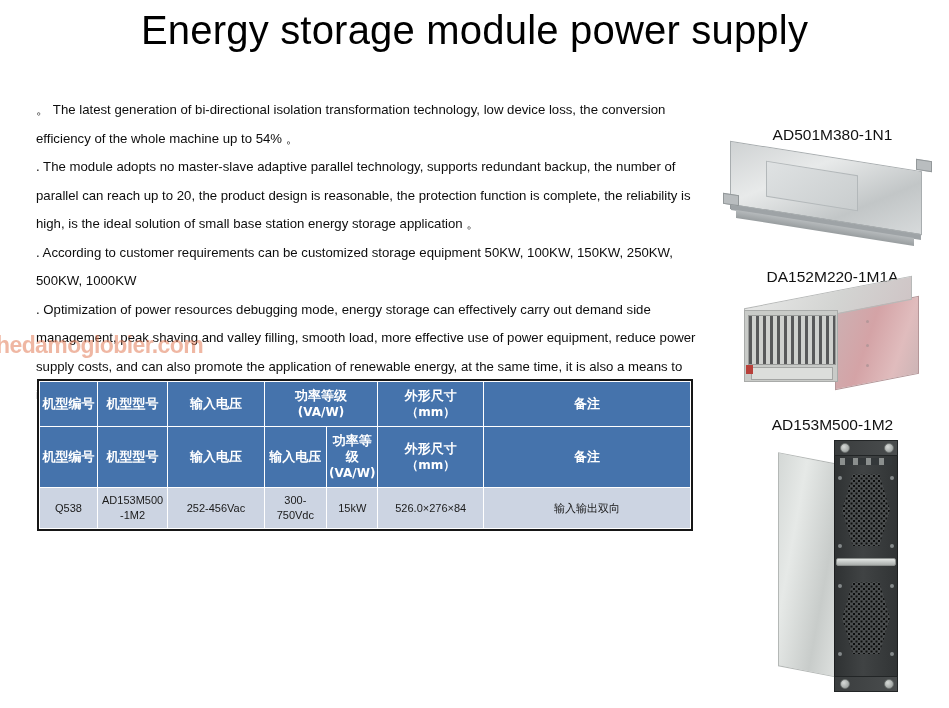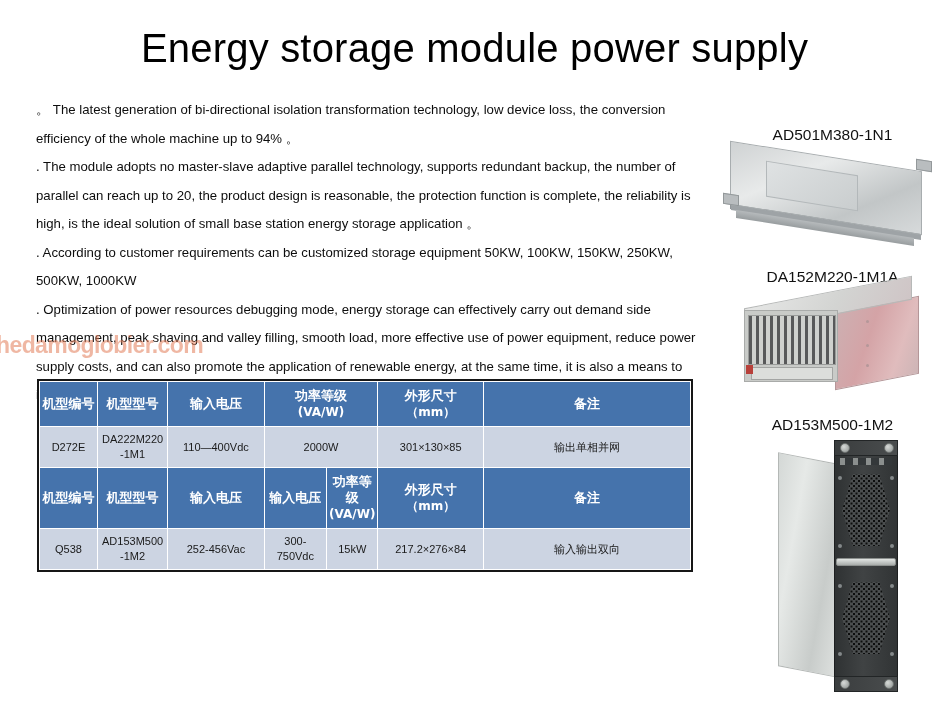--- a/index.html
+++ b/index.html
@@ -8,21 +8,21 @@
     background:#ffffff;
     font-family:"Liberation Sans","DejaVu Sans",sans-serif;
     color:#000;
     position:relative;
     overflow:hidden;
   }
   .page{position:relative;width:949px;height:708px;}
 
   
   .title{
-    position:absolute;left:0;top:26px;width:949px;
+    position:absolute;left:0;top:8px;width:949px;
     text-align:center;
     font-size:40px;
     font-weight:400;
     letter-spacing:0.2px;
     color:#000;
     font-family:"Liberation Sans","DejaVu Sans",sans-serif;
   }
 
   
   .copy{
@@ -214,21 +214,21 @@
   #p3 .rv7{left:60px;top:212px;} #p3 .rv8{left:112px;top:212px;}
 </style>
 </head>
 <body>
 
 <div class="page">
 
   <div class="title">Energy storage module power supply</div>
 
   <div class="copy">
-    <p>。 The latest generation of bi-directional isolation transformation technology, low device loss, the conversion efficiency of the whole machine up to 94% 。</p>
+    <p>。 The latest generation of bi-directional isolation transformation technology, low device loss, the conversion efficiency of the whole machine up to 54% 。</p>
     <p>. The module adopts no master-slave adaptive parallel technology, supports redundant backup, the number of parallel can reach up to 20, the product design is reasonable, the protection function is complete, the reliability is high, is the ideal solution of small base station energy storage application 。</p>
     <p>. According to customer requirements can be customized storage equipment 50KW, 100KW, 150KW, 250KW, 500KW, 1000KW</p>
     <p>. Optimization of power resources debugging mode, energy storage can effectively carry out demand side management, peak shaving and valley filling, smooth load, more effective use of power equipment, reduce power supply costs, and can also promote the application of renewable energy, at the same time, it is also a means to improve the stability of power system operation and adjust the frequency 。</p>
   </div>
 
   <div class="watermark">hedamoglobier.com</div>
 
   <div class="table-frame">
     <table class="spec">
       <colgroup>
@@ -250,28 +250,20 @@
           <span>功率等级</span>
           <span class="sub">(VA/W)</span>
         </td>
         <td class="cjk">
           <span>外形尺寸</span>
           <span class="sub">（mm）</span>
         </td>
         <td class="cjk">备注</td>
       </tr>
 
-      <tr class="r-dark">
-        <td>D272E</td>
-        <td>DA222M220-1M1</td>
-        <td>110—400Vdc</td>
-        <td colspan="2">2000W</td>
-        <td>301×130×85</td>
-        <td class="cjk">输出单相并网</td>
-      </tr>
 
       <tr class="hdr">
         <td class="cjk">机型编号</td>
         <td class="cjk">机型型号</td>
         <td class="cjk">输入电压</td>
         <td class="cjk">输入电压</td>
         <td class="cjk">
           <span>功率等级</span>
           <span class="sub">(VA/W)</span>
         </td>
@@ -281,21 +273,21 @@
         </td>
         <td class="cjk">备注</td>
       </tr>
 
       <tr class="r-dark">
         <td>Q538</td>
         <td>AD153M500-1M2</td>
         <td>252-456Vac</td>
         <td>300-750Vdc</td>
         <td>15kW</td>
-        <td>217.2×276×84</td>
+        <td>526.0×276×84</td>
         <td class="cjk">输入输出双向</td>
       </tr>
     </tbody>
       </table>
   </div>
 
   <div class="prod-label" id="lbl1">AD501M380-1N1</div>
   <div class="prod-img" id="p1">
     <div class="side1"></div>
     <div class="body1"></div>

